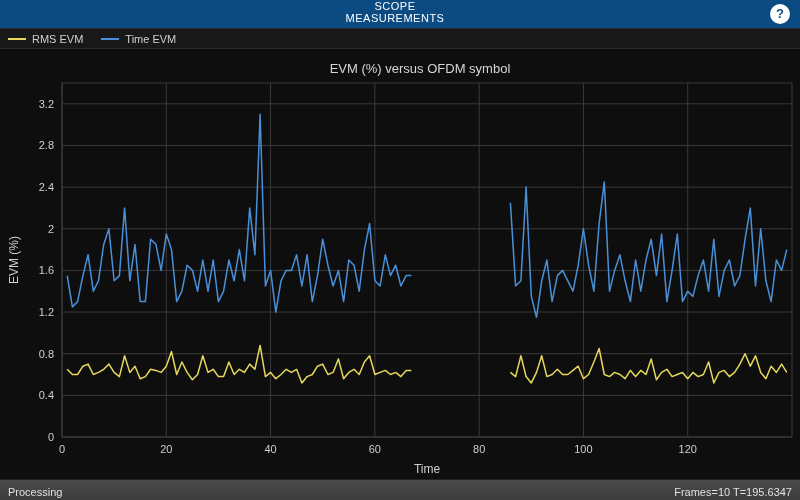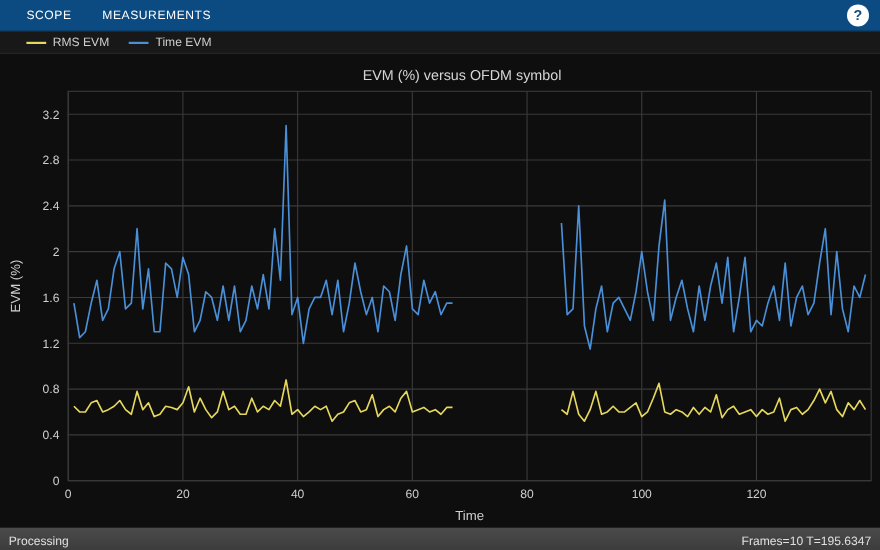--- a/index.html
+++ b/index.html
@@ -1,24 +1,24 @@
 <!DOCTYPE html>
 <html><head>
 <meta charset="utf-8">
 <style>
   * { box-sizing: border-box; margin: 0; padding: 0; }
   body { width: 800px; height: 500px; background: #0e0e0e; font-family: Arial, Helvetica, sans-serif; overflow: hidden; }
 
   
-  .toolbar { height: 28px; background: #0b4b82; display: flex; align-items: center; padding: 0 6px 0 24px; position: relative; }
+  .toolbar { height: 28px; background: #0b4b82; display: flex; align-items: center; padding: 0 6px 0 24px; position: relative; flex-direction: column; }
   .toolbar-tab { color: #fff; font-size: 11px; letter-spacing: 0.5px; margin-right: 28px; cursor: pointer; }
   .help-icon { position: absolute; right: 10px; top: 4px; width: 20px; height: 20px; background: #fff; border-radius: 50%; color: #0b4b82; font-weight: bold; font-size: 13px; text-align: center; line-height: 20px; cursor: pointer; }
 
   
-  .legend-bar { height: 21px; background: #181818; border-top: 1px solid #2a2a2a; border-bottom: 1px solid #2a2a2a; display: flex; align-items: center; padding-left: 24px; }
+  .legend-bar { height: 21px; background: #181818; border-top: 1px solid #2a2a2a; border-bottom: 1px solid #2a2a2a; display: flex; align-items: center; padding-left: 8px; }
   .legend-item { display: flex; align-items: center; margin-right: 18px; }
   .legend-swatch { width: 18px; height: 2px; margin-right: 6px; }
   .legend-label { color: #cfcfcf; font-size: 11px; }
 
   
   .chart-region { position: relative; width: 800px; height: 430px; background: #0e0e0e; }
   svg.plot { position: absolute; inset: 0; }
 
   .title-text { fill: #d6d6d6; font-size: 13px; }
   .axis-label { fill: #cfcfcf; font-size: 12px; }

